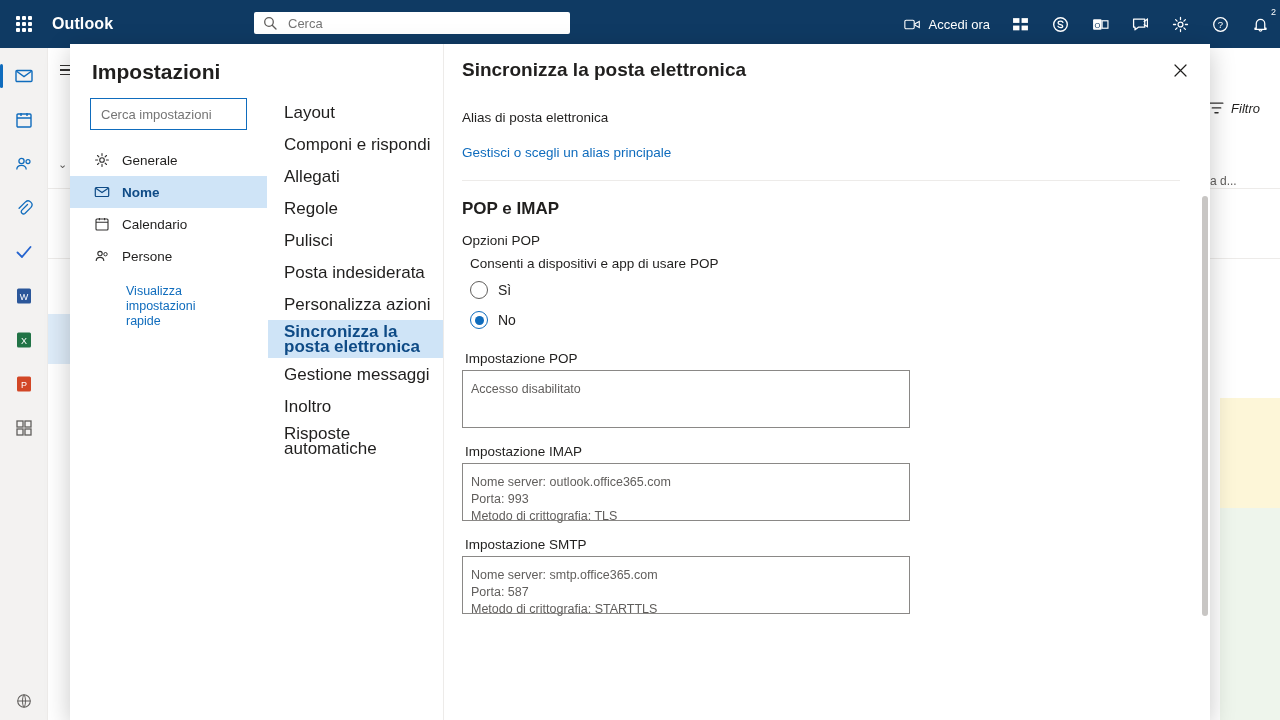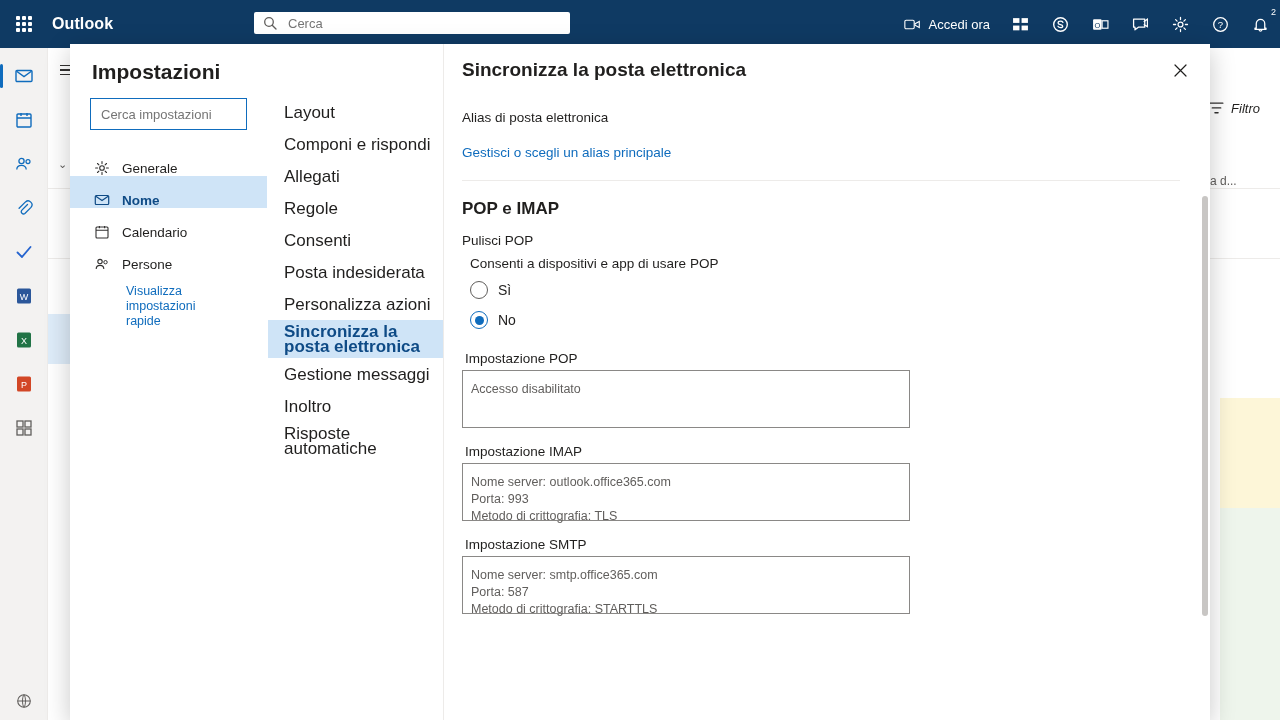--- a/index.html
+++ b/index.html
@@ -96,21 +96,21 @@
   .dlg-title { font-size: 21px; font-weight: 600; color: #201f1e; padding: 0 0 14px 22px; }
   .settings-search {
     margin: 0 20px 14px 20px; height: 32px; border: 1px solid #0f6cbd; display: flex; align-items: center;
     padding: 0 8px; background: #ffffff;
   }
   .settings-search input {
     border: none; outline: none; width: 100%; font-size: 13px; color: #605e5c;
     font-family: "Liberation Sans", sans-serif; background: transparent;
   }
   .cat {
-    height: 32px; display: flex; align-items: flex-end; gap: 12px; padding: 0 0 0 24px;
+    height: 32px; display: flex; align-items: center; gap: 12px; padding: 0 0 0 24px;
     font-size: 13.5px; color: #201f1e; cursor: pointer;
   }
   .cat.active { background: #cfe4f7; color: #0f4b86; font-weight: 600; }
   .cat .ci { width: 16px; height: 16px; flex: none; }
   .quick-link {
     margin: 12px 0 0 0; padding-left: 56px; font-size: 12.5px; color: #0f6cbd;
     line-height: 15px; cursor: pointer; width: 160px;
   }
 
   .dlg-mid { width: 176px; padding-top: 52px; border-right: 1px solid #edebe9; }
@@ -372,21 +372,21 @@
       </div>
 
       <div class="quick-link">Visualizza impostazioni rapide</div>
     </div>
 
     <div class="dlg-mid">
       <div class="sub">Layout</div>
       <div class="sub">Componi e rispondi</div>
       <div class="sub">Allegati</div>
       <div class="sub">Regole</div>
-      <div class="sub">Consenti</div>
+      <div class="sub">Pulisci</div>
       <div class="sub">Posta indesiderata</div>
       <div class="sub">Personalizza azioni</div>
       <div class="sub active">Sincronizza la posta elettronica</div>
       <div class="sub">Gestione messaggi</div>
       <div class="sub">Inoltro</div>
       <div class="sub">Risposte automatiche</div>
     </div>
 
     <div class="dlg-right">
       <div class="pane-head">
@@ -399,21 +399,21 @@
       </div>
 
       <div class="pane-body">
         <div class="sec-label">Alias di posta elettronica</div>
         <div class="blue-link">Gestisci o scegli un alias principale</div>
 
         <div class="divider"></div>
 
         <div class="h2">POP e IMAP</div>
 
-        <div class="sec-label" style="margin:0 0 8px 0;">Pulisci POP</div>
+        <div class="sec-label" style="margin:0 0 8px 0;">Opzioni POP</div>
         <div class="field-label" style="margin:0 0 4px 8px;">Consenti a dispositivi e app di usare POP</div>
 
         <div class="radio-row">
           <span class="radio"></span>
           <span class="radio-label">Sì</span>
         </div>
         <div class="radio-row">
           <span class="radio checked">
               <i></i>
             </span>

